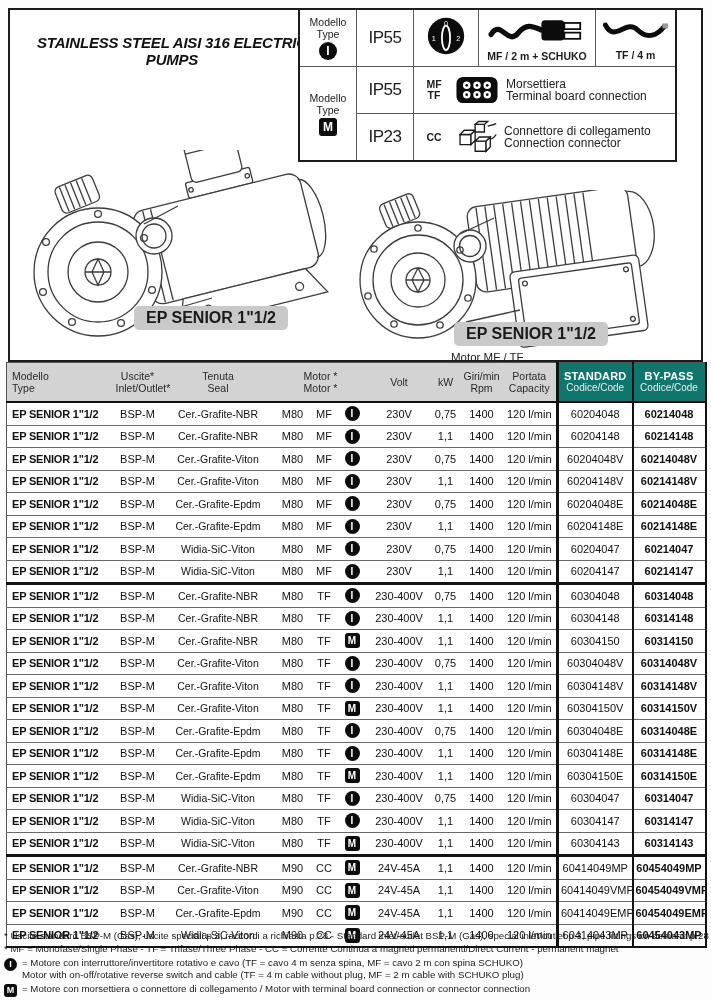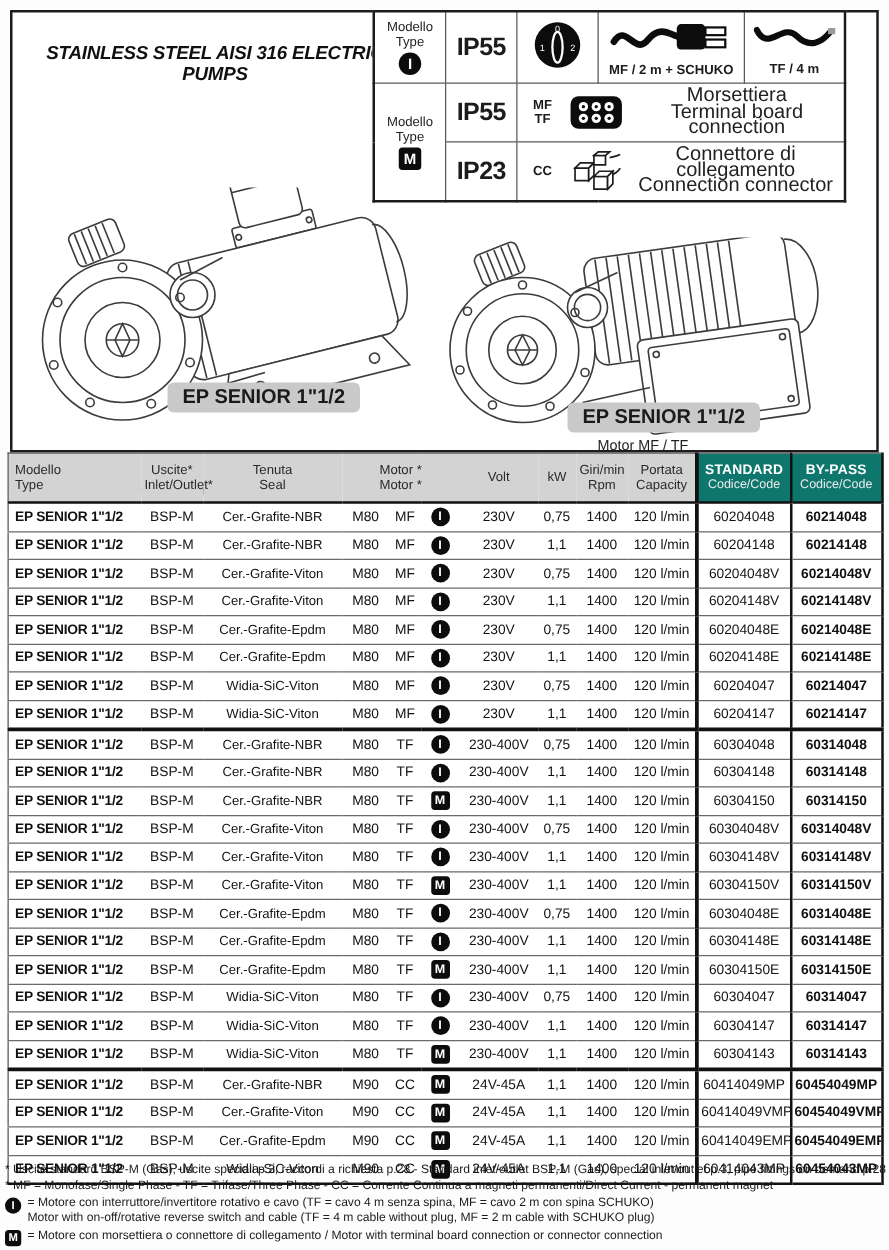--- a/index.html
+++ b/index.html
@@ -9,31 +9,31 @@
   
   .top-section{position:absolute;left:8px;top:8px;width:691px;height:350px;border:2px solid #1c1c1c;background:#fff;}
   .main-title{position:absolute;left:14px;top:24px;width:296px;text-align:center;
     font-style:italic;font-weight:bold;font-size:15px;letter-spacing:-.2px;color:#111;}
 
   
   .info-table{position:absolute;top:-2px;right:24px;width:359px;border-collapse:collapse;background:#fff;
     border:2px solid #1c1c1c;table-layout:fixed;}
   .info-table td{border:1px solid #5a5a5a;text-align:center;vertical-align:middle;padding:2px;}
   .it-modello{width:52px;font-size:10.5px;line-height:12px;color:#222;}
-  .it-ip{width:52px;font-weight:bold;font-size:20px;letter-spacing:-.5px;}
+  .it-ip{width:52px;font-weight:normal;font-size:17px;letter-spacing:-.5px;}
   .it-switch{width:60px;}
   .it-plug{width:112px;}
   .it-cable{width:75px;}
   .it-r1 td{height:52px;}
   .it-r2 td,.it-r3 td{height:42px;}
   .icon-label{font-weight:bold;font-size:10.5px;margin-top:1px;}
   .it-desc{text-align:left;}
   .it-desc-flex{display:flex;align-items:center;justify-content:flex-start;gap:7px;padding-left:4px;}
   .mt-codes{font-weight:bold;font-size:10.5px;line-height:11px;text-align:center;width:28px;}
-  .desc-text{flex:1;text-align:center;font-size:16px;line-height:12.5px;color:#222;}
+  .desc-text{flex:1;text-align:left;font-size:12px;line-height:12.5px;color:#222;}
 
   
   .badge{display:inline-flex;align-items:center;justify-content:center;background:#0c0c0c;color:#fff;
     font-weight:bold;font-family:"Liberation Sans",sans-serif;}
   .badge-i{border-radius:50%;}
   .badge-m{border-radius:3px;}
   .badge.big{width:18px;height:18px;font-size:12px;margin-top:2px;}
   .badge.row-badge{width:15px;height:15px;font-size:10px;}
   .badge.fn-badge{width:13px;height:13px;font-size:9px;flex:0 0 13px;margin-top:1px;}
 
@@ -267,21 +267,21 @@
         <circle cx="38" cy="134" r="3.2"></circle>
         <circle cx="12" cy="106" r="3.2"></circle>
       <circle cx="18" cy="59" r="3.2"></circle>
       <path d="M104,44 L138,28 M110,132 L164,120"></path>
     </svg>
 
     <div class="pump-label" style="left:124px;top:296px;">EP SENIOR 1"1/2</div>
     <div class="pump-caption" style="left:22px;top:333px;margin-top:44px;">Motor CC (reversible permanent magnet motor MP)</div>
 
     <div class="pump-label" style="left:444px;top:312px;">EP SENIOR 1"1/2</div>
-    <div class="pump-caption" style="left:468px;top:341px;">Motor MF / TF</div>
+    <div class="pump-caption" style="left:441px;top:341px;">Motor MF / TF</div>
   </div>
 
   <table class="main-table">
     <colgroup>
       <col style="width:106px">
         <col style="width:50px">
         <col style="width:111px">
       <col style="width:38px">
         <col style="width:25px">
         <col style="width:31px">

